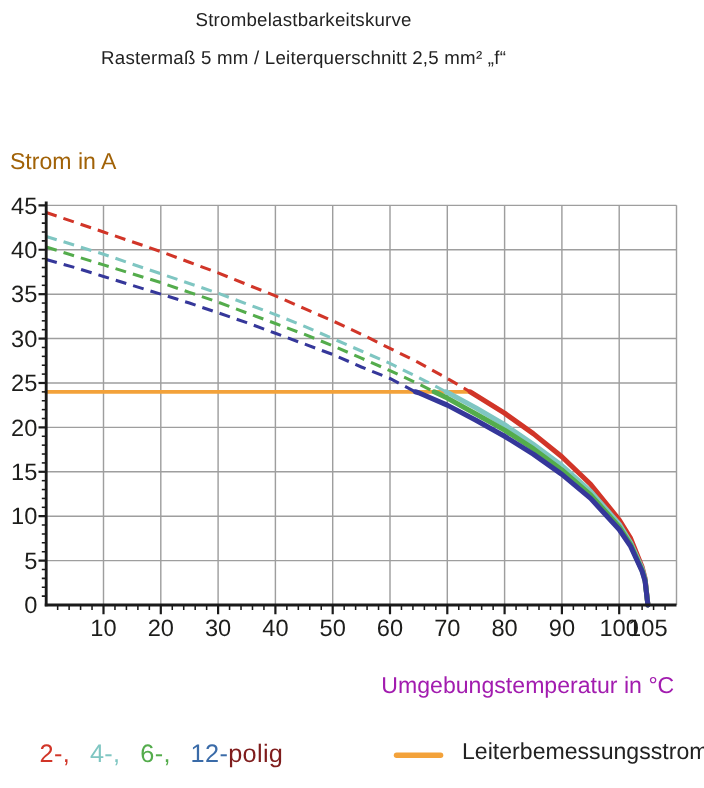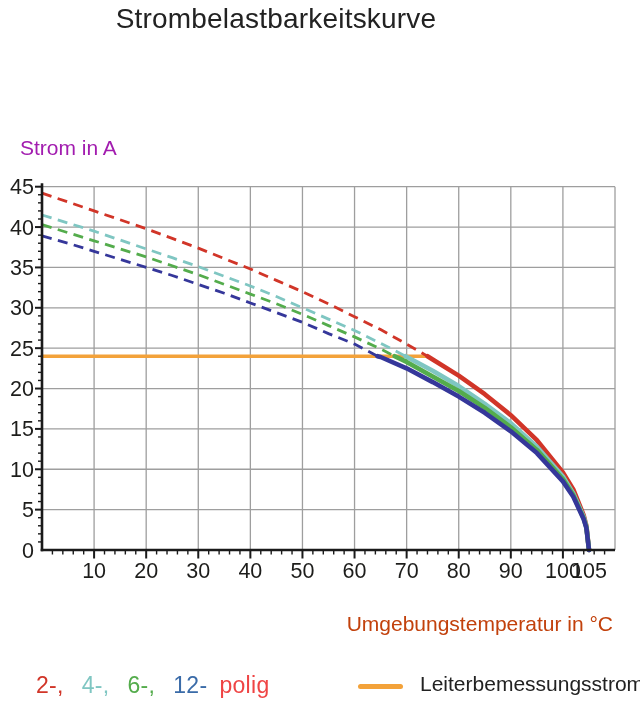--- a/index.html
+++ b/index.html
@@ -3,47 +3,48 @@
 <meta charset="utf-8">
 <style>
   html,body{margin:0;padding:0;}
   body{
     width:640px;height:716px;background:#ffffff;position:relative;overflow:hidden;
     font-family:"Liberation Sans", sans-serif;color:#1d1d1b;
     -webkit-font-smoothing:antialiased;
   }
   .titles{
     position:absolute;left:0;top:2px;width:552px;text-align:center;
-    font-size:28px;line-height:34px;font-weight:400;letter-spacing:.2px;color:#222;
+    font-size:17px;line-height:34px;font-weight:400;letter-spacing:.2px;color:#222;
   }
   .y-axis-title{
-    position:absolute;left:9px;top:136px;font-size:21px;color:#a21caf;margin-left:11px;
+    position:absolute;left:9px;top:136px;font-size:21px;color:#a16207;
   }
   .x-axis-title{
-    position:absolute;right:27px;top:612px;font-size:21px;color:#c2410c;
+    position:absolute;right:27px;top:612px;font-size:21px;color:#a21caf;
   }
   .chart-wrap{position:absolute;left:0;top:130px;width:640px;height:482px;}
   .legend-poles{
     position:absolute;left:36px;top:672px;font-size:23px;letter-spacing:.3px;
     display:flex;align-items:baseline;
   }
   .legend-poles .pole{margin-right:18px;}
-  .legend-poles .pole.last{margin-right:12px;}
+  .legend-poles .pole.last{margin-right:0;}
   .legend-rated-swatch{
     position:absolute;left:358px;top:684px;width:45px;height:5px;border-radius:2.5px;
   }
   .legend-rated-label{
     position:absolute;left:420px;top:672px;font-size:21px;color:#222;
   }
 </style>
 </head>
 <body>
 
 <div class="titles">
   <div>Strombelastbarkeitskurve</div>
+  <div>Rastermaß 5 mm / Leiterquerschnitt 2,5 mm² „f“</div>
 </div>
 
 <div class="y-axis-title">Strom in A</div>
 
 <div class="chart-wrap">
   <svg id="chart-svg" width="640" height="482" viewBox="0 0 640 482" xmlns="http://www.w3.org/2000/svg">
       <line x1="42" y1="379.6333333333333" x2="615" y2="379.6333333333333" stroke="#9e9e9e" stroke-width="1.3"></line>
       <line x1="42" y1="339.26666666666665" x2="615" y2="339.26666666666665" stroke="#9e9e9e" stroke-width="1.3"></line>
       <line x1="42" y1="298.9" x2="615" y2="298.9" stroke="#9e9e9e" stroke-width="1.3"></line>
       <line x1="42" y1="258.5333333333333" x2="615" y2="258.5333333333333" stroke="#9e9e9e" stroke-width="1.3"></line>
@@ -197,16 +198,16 @@
     </svg>
 </div>
 
 <div class="x-axis-title">Umgebungstemperatur in °C</div>
 
 <div class="legend-poles" id="legend-poles">
     <span class="pole" style="color: rgb(209, 53, 40);">2-,</span>
     <span class="pole" style="color: rgb(127, 198, 194);">4-,</span>
     <span class="pole" style="color: rgb(84, 172, 76);">6-,</span>
     <span class="pole last" style="color: rgb(58, 107, 168);">12-</span>
-    <span style="color: #ef4444;">polig</span>
+    <span style="color: #7f1d1d;">polig</span>
   </div>
 <div class="legend-rated-swatch" id="rated-swatch" style="background: rgb(243, 162, 58);"></div>
 <div class="legend-rated-label">Leiterbemessungsstrom</div>
 
 </body></html>

